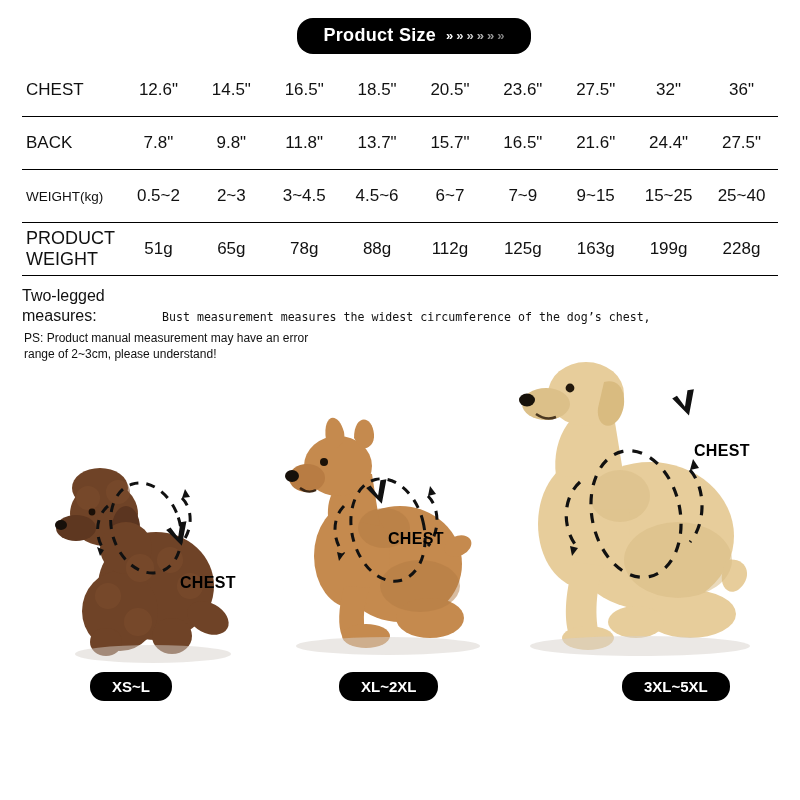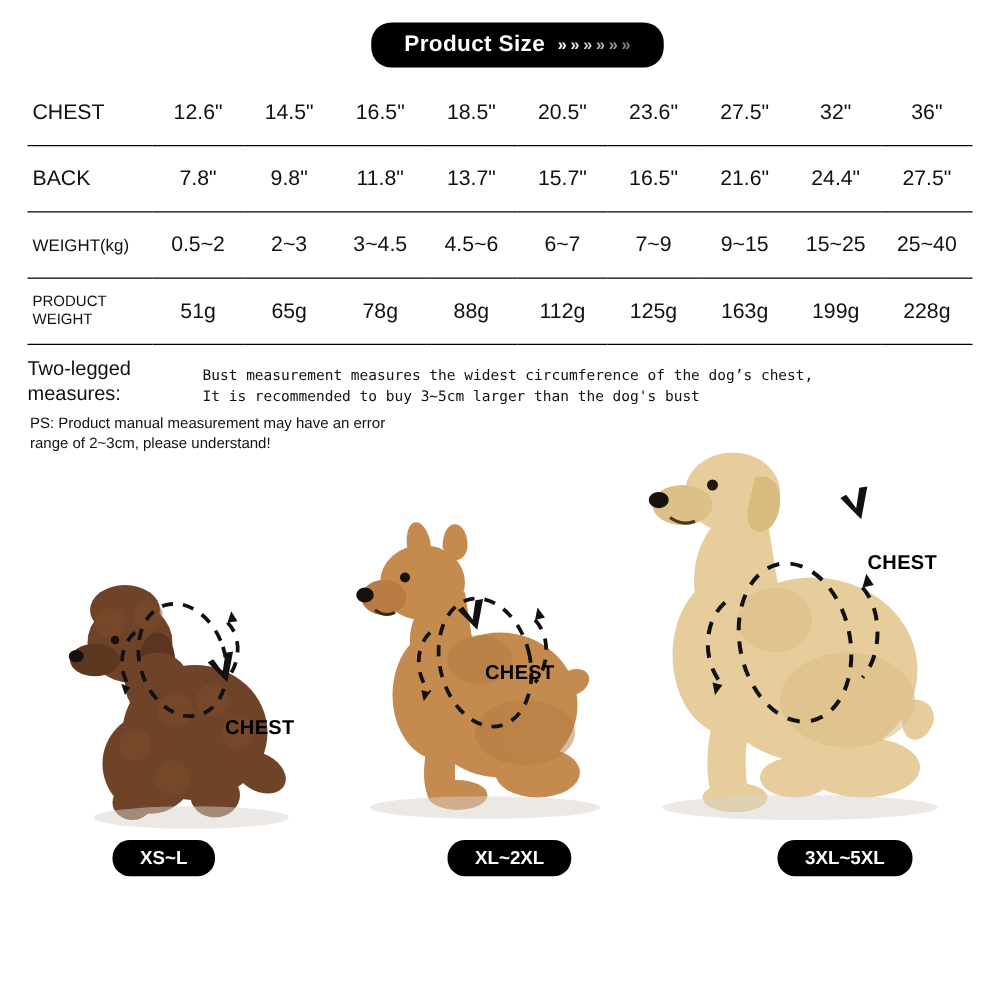--- a/index.html
+++ b/index.html
@@ -77,21 +77,21 @@
     font-size: 17px;
     height: 48px;
   }
   .size-table td.rowlabel {
     text-align: left;
     padding-left: 4px;
     font-size: 17px;
     width: 96px;
   }
   .size-table td.rowlabel.small {
-    font-size: 12px;
+    font-size: 18px;
     line-height: 1.15;
   }
   .size-table td.rowlabel.med {
     font-size: 13.5px;
   }
   .size-table tr.last-row td {
     border-bottom: 1px solid #000000;
   }
   .cell-val { display: block; }
 
@@ -245,21 +245,20 @@
   </tbody>
 </table>
 
 <div class="notes">
   <div class="notes-left">
     <div>Two-legged</div>
     <div>measures:</div>
   </div>
   <div class="notes-right">
     <div>Bust measurement measures the widest circumference of the dog’s chest,</div>
-    <div>It is recommended to buy 3~5cm larger than the dog's bust</div>
   </div>
 </div>
 
 <div class="ps-note">
   <div>PS: Product manual measurement may have an error</div>
   <div>range of 2~3cm, please understand!</div>
 </div>
 
 <div class="dogs">
 
@@ -405,16 +404,16 @@
     <path d="M146 44 l9 -2 l-6 -9 z" fill="#111"></path>
   </svg>
 
   <svg class="arrow-glyph" style="left:672px; bottom:288px;" width="30" height="32" viewBox="0 0 28 30">
     <path d="M3 4 L13 24 L25 2 L19 1 L12 15 L8 3 Z" fill="#111"></path>
   </svg>
   <div class="chest-label" style="left:694px; bottom:250px;">CHEST</div>
 
   <div class="pill-row">
     <div class="pill" style="left:90px;">XS~L</div>
-    <div class="pill" style="left:358px;">XL~2XL</div>
+    <div class="pill" style="left:339px;">XL~2XL</div>
     <div class="pill" style="left:622px;">3XL~5XL</div>
   </div>
 </div>
 
 </body></html>

